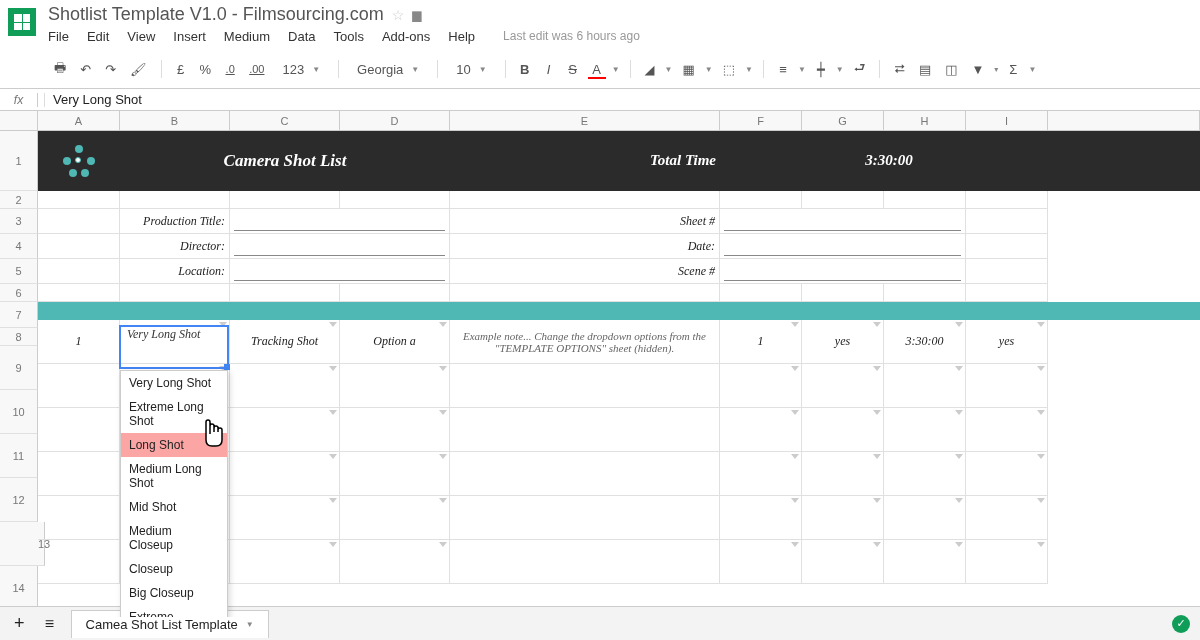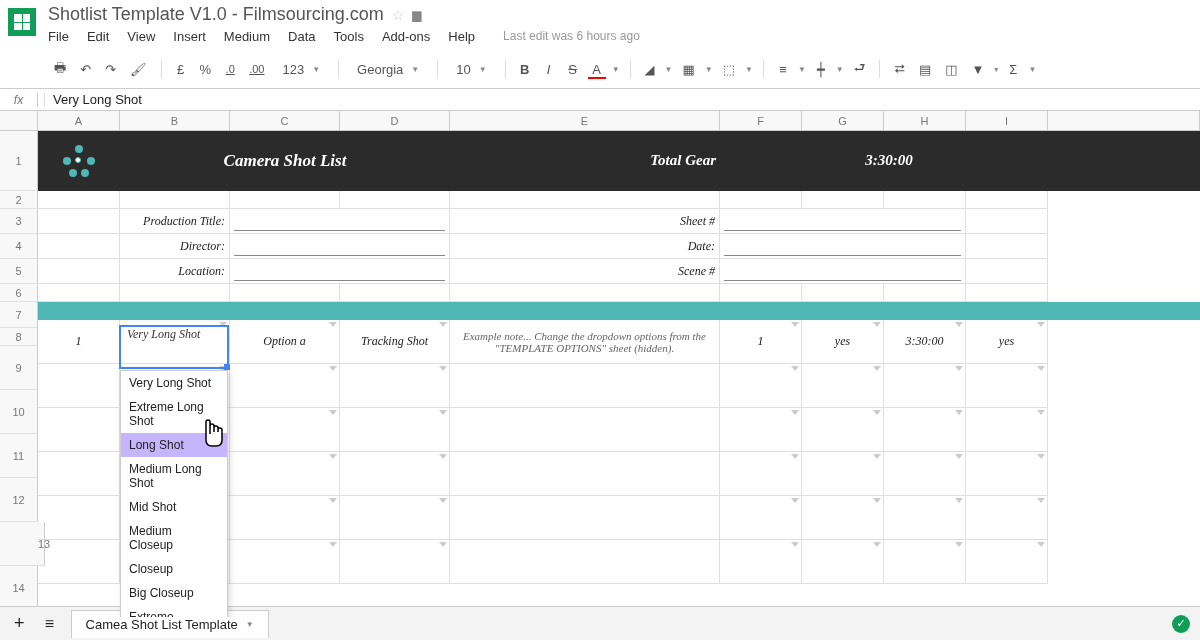--- a/index.html
+++ b/index.html
@@ -55,21 +55,21 @@
 .header-total { color: #fff; font-style: italic; font-family: Georgia, serif; font-size: 15px; font-weight: bold; }
 
 .table-hdr { font-style: italic; font-family: Georgia, serif; color: #444; border-top: 1px solid #ccc; border-bottom: 1px solid #ccc; }
 
 .active-cell { position: absolute; border: 2px solid #4285f4; pointer-events: none; z-index: 5; }
 .active-cell .handle { position: absolute; right: -3px; bottom: -3px; width: 6px; height: 6px; background: #4285f4; }
 .active-text { position: absolute; top: 0; left: 6px; font-style: italic; font-family: Georgia, serif; font-size: 12px; color: #333; }
 
 .dropdown { position: absolute; background: #fff; border: 1px solid #ccc; box-shadow: 2px 2px 6px rgba(0,0,0,0.15); z-index: 10; width: 108px; font-size: 12px; }
 .dropdown .opt { padding: 5px 8px; cursor: pointer; }
-.dropdown .opt.hover { background: #c4b5fd; }
+.dropdown .opt.hover { background: #fca5a5; }
 
 .cursor-hand { position: absolute; z-index: 20; font-size: 28px; pointer-events: none; }
 
 .bottombar { position: fixed; bottom: 0; left: 0; right: 0; height: 34px; border-top: 1px solid #ccc; display: flex; align-items: center; background: #f3f3f3; padding: 0 10px; gap: 12px; }
 .sheet-tab { background: #fff; border: 1px solid #ccc; border-bottom: none; padding: 6px 14px; font-size: 13px; display: flex; align-items: center; gap: 8px; }
 .status-dot { position: absolute; right: 10px; width: 18px; height: 18px; border-radius: 50%; background: #0f9d58; display: flex; align-items: center; justify-content: center; color: #fff; font-size: 11px; }
 
 .logo-shot { width: 36px; height: 36px; position: relative; }
 .logo-shot .c { position: absolute; width: 8px; height: 8px; border-radius: 50%; background: #4fb8b5; }
 .logo-shot .c1 { top: 2px; left: 14px; }
@@ -219,21 +219,21 @@
               <div class="c c3"></div>
               <div class="c c4"></div>
               <div class="c c5"></div>
               <div class="c cc"></div>
             </div>
           </div>
           <div class="cell noborder left" style="width: 330px;">
             <span class="header-title">Camera Shot List</span>
           </div>
           <div class="cell noborder right" style="width: 270px;">
-            <span class="header-total">Total Gear</span>
+            <span class="header-total">Total Time</span>
           </div>
           <div class="cell noborder left" style="width: 328px;">
             <span class="header-total" style="margin-left:10px">3:30:00</span>
           </div>
         </div>
         <div class="row " style="height: 18px;">
           <div class="cell " style="width: 82px;"></div>
           <div class="cell " style="width: 110px;"></div>
           <div class="cell " style="width: 110px;"></div>
           <div class="cell " style="width: 110px;"></div>
@@ -299,22 +299,22 @@
           <div class="cell " style="width: 82px;"></div>
           <div class="cell " style="width: 82px;"></div>
           <div class="cell " style="width: 82px;"></div>
           <div class="cell " style="width: 82px;"></div>
         </div>
         <div class="row " style="height: 44px;">
           <div class="cell italic" style="width: 82px;">1</div>
           <div class="cell italic" style="width: 110px;">
             <div class="dd-arrow"></div>
           </div>
+          <div class="cell italic" style="width: 110px;">Tracking Shot<div class="dd-arrow"></div></div>
           <div class="cell italic" style="width: 110px;">Option a<div class="dd-arrow"></div></div>
-          <div class="cell italic" style="width: 110px;">Tracking Shot<div class="dd-arrow"></div></div>
           <div class="cell " style="width: 270px; font-style: italic; font-family: Georgia, serif; color: rgb(102, 102, 102); font-size: 11px; text-align: center;">Example note... Change the dropdown options from the "TEMPLATE OPTIONS" sheet (hidden).</div>
           <div class="cell italic" style="width: 82px;">1<div class="dd-arrow"></div></div>
           <div class="cell italic" style="width: 82px;">yes<div class="dd-arrow"></div></div>
           <div class="cell italic" style="width: 82px;">3:30:00<div class="dd-arrow"></div></div>
           <div class="cell italic" style="width: 82px;">yes<div class="dd-arrow"></div></div>
         </div>
         <div class="row " style="height: 44px;">
           <div class="cell " style="width: 82px;"></div>
           <div class="cell " style="width: 110px;">
             <div class="dd-arrow"></div>

